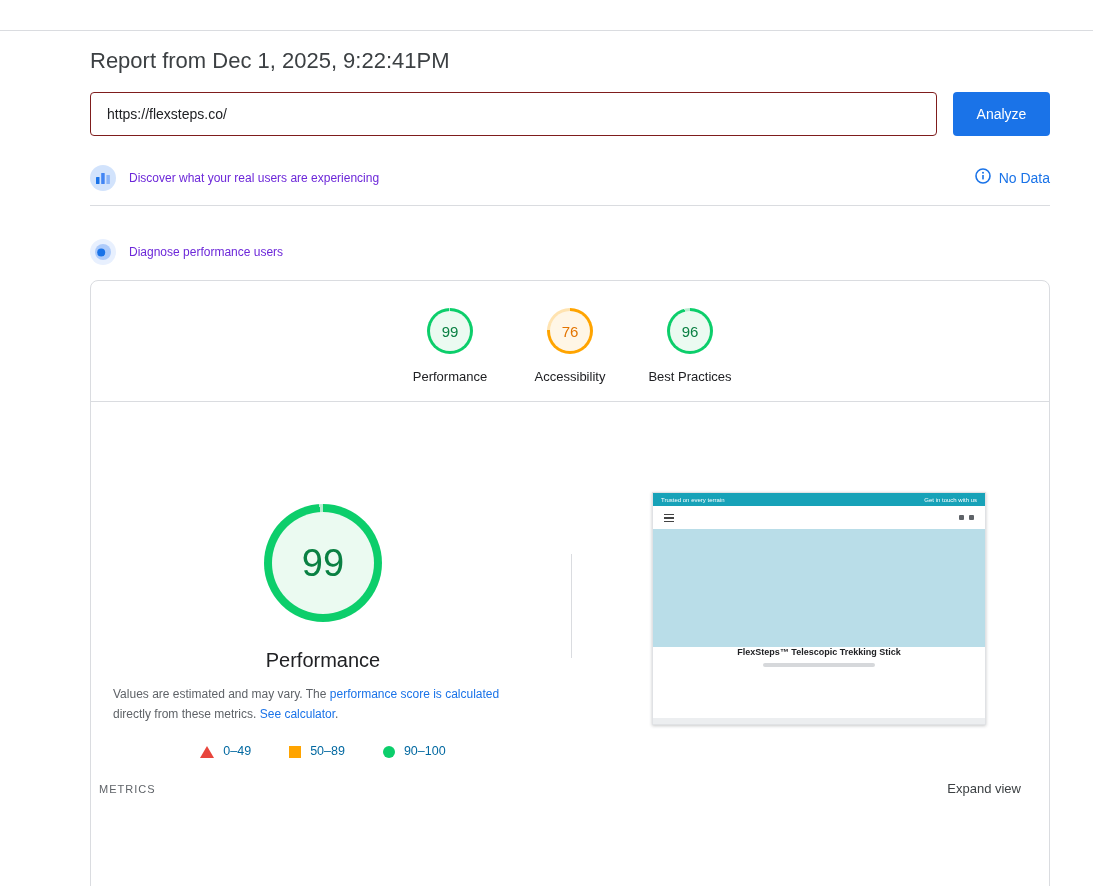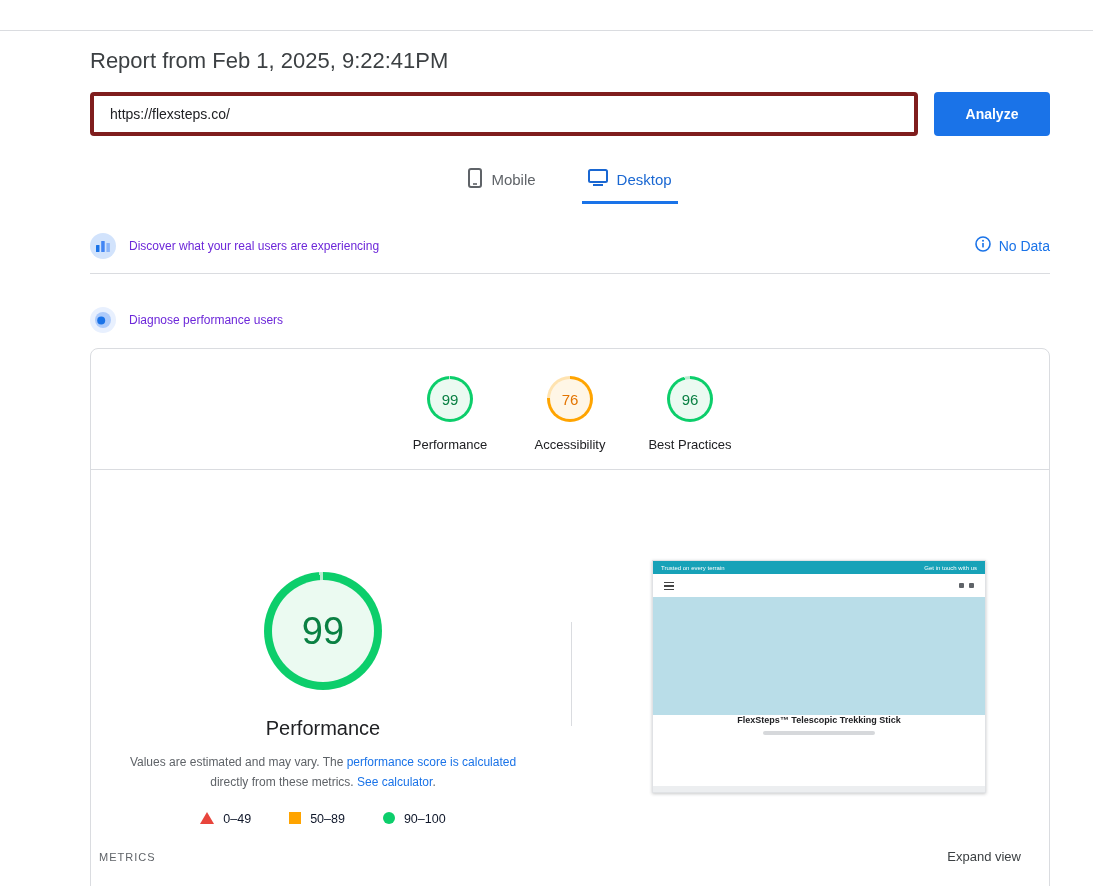--- a/index.html
+++ b/index.html
@@ -9,27 +9,27 @@
     font-family: "Liberation Sans", sans-serif;
   }
   .top-divider { position: absolute; top: 30px; left: 0; width: 1093px; border-top: 1px solid #dadce0; }
 
   .content { position: absolute; left: 90px; top: 48px; width: 960px; }
 
   .report-title { font-size: 22px; font-weight: 400; color: #3c4043; line-height: 26px; }
 
   .url-row { display: flex; gap: 16px; margin-top: 18px; height: 44px; }
   .url-input {
-    flex: 1; border: 4px solid #7f1d1d; border-radius: 4px;
+    flex: 1; border: 1px solid #7f1d1d; border-radius: 4px;
     font-size: 14px; color: #202124; padding: 0 16px;
     font-family: "Liberation Sans", sans-serif; outline: none; background: #fff;
   }
   .analyze-btn {
-    width: 116px; height: 44px; border: none; border-radius: 4px;
-    background: #1a73e8; color: #fff; font-size: 14px; font-weight: 700;
+    width: 97px; height: 44px; border: none; border-radius: 4px;
+    background: #1a73e8; color: #fff; font-size: 14px; font-weight: 400;
     font-family: "Liberation Sans", sans-serif; cursor: pointer;
   }
 
   .tabs { margin-top: 30px; display: flex; justify-content: center; gap: 40px; }
   .tab {
     display: flex; align-items: center; gap: 9px; padding: 2px 6px 10px 6px;
     border-bottom: 3px solid transparent; font-size: 15px; color: #5f6368; cursor: pointer;
   }
   .tab.active { border-bottom-color: #1a73e8; color: #1967d2; font-weight: 400; }
 
@@ -64,26 +64,26 @@
   .score-ring { width: 46px; height: 46px; --th: 3px; font-size: 15px; }
   .big-ring   { width: 118px; height: 118px; --th: 8px; font-size: 38px; }
 
   .card-divider { position: absolute; top: 120px; left: 0; width: 100%; border-top: 1px solid #dadce0; }
 
   .big-gauge { position: absolute; left: 173px; top: 223px; }
   .gauge-label { position: absolute; top: 368px; left: 0; width: 464px; text-align: center; font-size: 20px; color: #202124; }
 
   .disclaimer {
     position: absolute; top: 403px; left: 22px; width: 420px;
-    text-align: center; font-size: 12px; line-height: 20px; color: #5f6368;
+    text-align: left; font-size: 12px; line-height: 20px; color: #5f6368;
   }
   .disclaimer a { color: #1a73e8; text-decoration: none; cursor: pointer; }
 
   .legend { position: absolute; top: 463px; left: 0; width: 464px; display: flex; justify-content: center; gap: 38px; }
-  .legend-item { display: flex; align-items: flex-start; gap: 9px; font-size: 12.5px; color: #0f172a; }
+  .legend-item { display: flex; align-items: flex-end; gap: 9px; font-size: 12.5px; color: #0369a1; }
   .lg-shape { display: inline-block; }
   .lg-shape.triangle { width: 0; height: 0; border-left: 7px solid transparent; border-right: 7px solid transparent; border-bottom: 12px solid #e8453c; }
   .lg-shape.square { width: 12px; height: 12px; }
   .lg-shape.circle { width: 12px; height: 12px; border-radius: 50%; }
 
   .vdivider { position: absolute; left: 480px; top: 273px; width: 1px; height: 104px; background: #dadce0; }
 
   .metrics-row { position: absolute; top: 500px; left: 8px; right: 28px; display: flex; justify-content: space-between; align-items: center; gap: 33px; }
   .metrics-label { font-size: 11px; letter-spacing: 1px; color: #5f6368; }
   .expand-view { font-size: 13px; color: #3c4043; cursor: pointer; }
@@ -104,47 +104,27 @@
   .thumb-sub { width: 112px; height: 4px; background: #d6d8db; border-radius: 2px; margin: 6px auto 0; }
   .thumb-footer { position: absolute; bottom: 0; left: 0; right: 0; height: 6px; background: #eceef0; }
 </style>
 </head>
 <body>
 
 <div class="top-divider"></div>
 
 <div class="content">
 
-  <h1 class="report-title">Report from Feb 1, 2025, 9:22:41PM</h1>
+  <h1 class="report-title">Report from Dec 1, 2025, 9:22:41PM</h1>
 
   <div class="url-row">
     <input class="url-input" type="text" value="https://flexsteps.co/" style="">
     <button class="analyze-btn">Analyze</button>
   </div>
 
-  <div class="tabs">
-    <div class="tab">
-      <span>
-        <svg width="14" height="20" viewBox="0 0 14 20">
-          <rect x="1" y="1" width="12" height="18" rx="2" fill="none" stroke="#5f6368" stroke-width="2"></rect>
-          <rect x="5" y="15.2" width="4" height="1.6" fill="#5f6368"></rect>
-        </svg>
-      </span>
-      <span>Mobile</span>
-    </div>
-    <div class="tab active">
-      <span>
-        <svg width="20" height="18" viewBox="0 0 20 18">
-          <rect x="1" y="1" width="18" height="12" rx="1.5" fill="none" stroke="#1967d2" stroke-width="2"></rect>
-          <rect x="5" y="15" width="10" height="2" fill="#1967d2"></rect>
-        </svg>
-      </span>
-      <span>Desktop</span>
-    </div>
-  </div>
 
   <div class="section-row discover">
     <span class="section-icon">
       <svg width="26" height="26" viewBox="0 0 26 26">
         <circle cx="13" cy="13" r="13" fill="#d2e3fc"></circle>
         <rect x="6" y="12" width="3.5" height="7" rx="0.5" fill="#1a73e8"></rect>
         <rect x="11.2" y="8" width="3.5" height="11" rx="0.5" fill="#4285f4"></rect>
         <rect x="16.4" y="10" width="3.5" height="9" rx="0.5" fill="#8ab4f8"></rect>
       </svg>
     </span>

